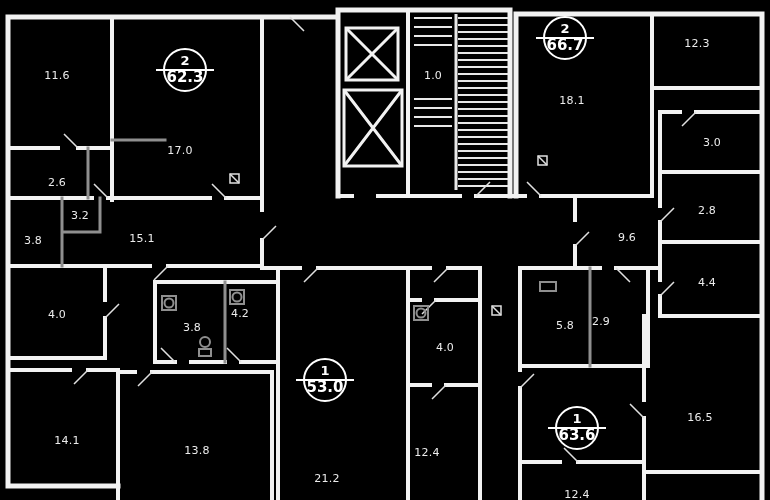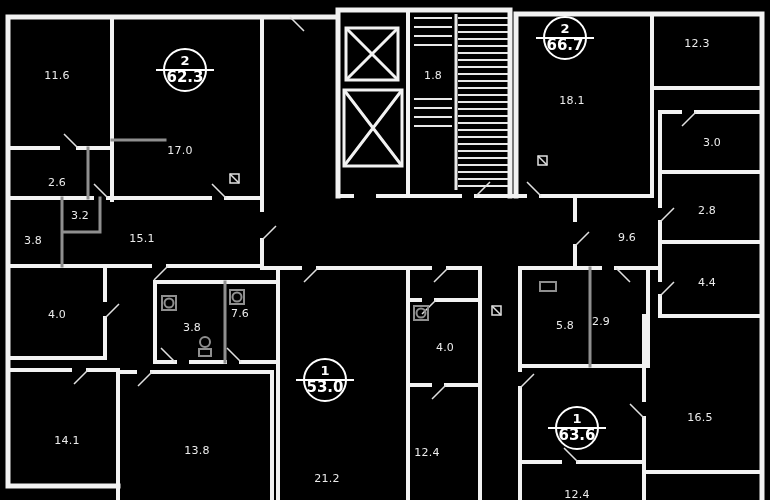--- a/index.html
+++ b/index.html
@@ -118,37 +118,37 @@
   </svg>
 
   <div class="rl" style="left:57px;top:75px">11.6</div>
   <div class="rl" style="left:57px;top:182px">2.6</div>
   <div class="rl" style="left:80px;top:215px">3.2</div>
   <div class="rl" style="left:33px;top:240px">3.8</div>
   <div class="rl" style="left:142px;top:238px">15.1</div>
   <div class="rl" style="left:180px;top:150px">17.0</div>
   <div class="rl" style="left:57px;top:314px">4.0</div>
   <div class="rl" style="left:192px;top:327px">3.8</div>
-  <div class="rl" style="left:240px;top:313px">7.6</div>
+  <div class="rl" style="left:240px;top:313px">4.2</div>
   <div class="rl" style="left:67px;top:440px">14.1</div>
   <div class="rl" style="left:197px;top:450px">13.8</div>
   <div class="rl" style="left:327px;top:478px">21.2</div>
   <div class="rl" style="left:427px;top:452px">12.4</div>
   <div class="rl" style="left:445px;top:347px">4.0</div>
   <div class="rl" style="left:565px;top:325px">5.8</div>
   <div class="rl" style="left:601px;top:321px">2.9</div>
   <div class="rl" style="left:627px;top:237px">9.6</div>
   <div class="rl" style="left:572px;top:100px">18.1</div>
   <div class="rl" style="left:697px;top:43px">12.3</div>
   <div class="rl" style="left:712px;top:142px">3.0</div>
   <div class="rl" style="left:707px;top:210px">2.8</div>
   <div class="rl" style="left:707px;top:282px">4.4</div>
   <div class="rl" style="left:700px;top:417px">16.5</div>
   <div class="rl" style="left:577px;top:494px">12.4</div>
-  <div class="rl" style="left:433px;top:75px">1.8</div>
+  <div class="rl" style="left:433px;top:75px">1.0</div>
 
   <div class="badge" style="left:185px;top:70px">
     <div class="b-line"></div>
     <div class="b-num">2</div>
     <div class="b-area">62.3</div>
   </div>
   <div class="badge" style="left:325px;top:380px">
     <div class="b-line"></div>
     <div class="b-num">1</div>
     <div class="b-area">53.0</div>

